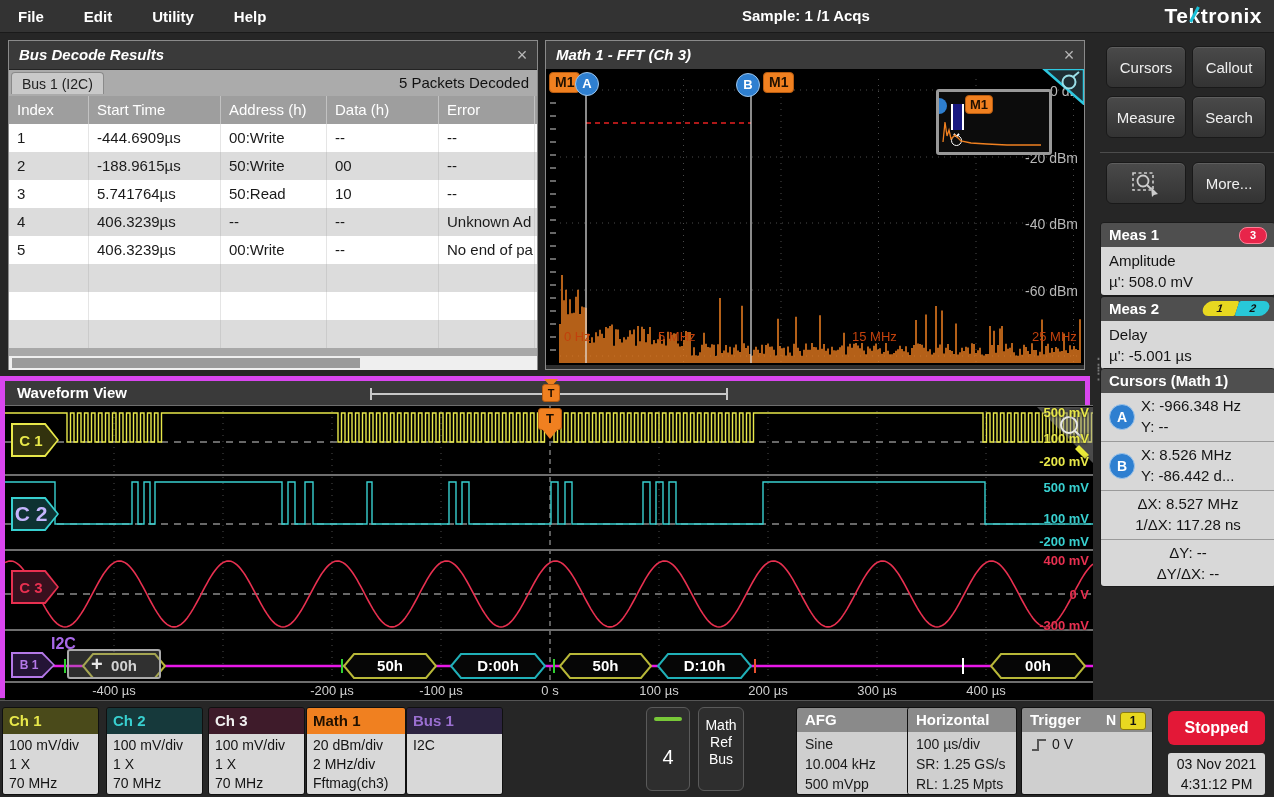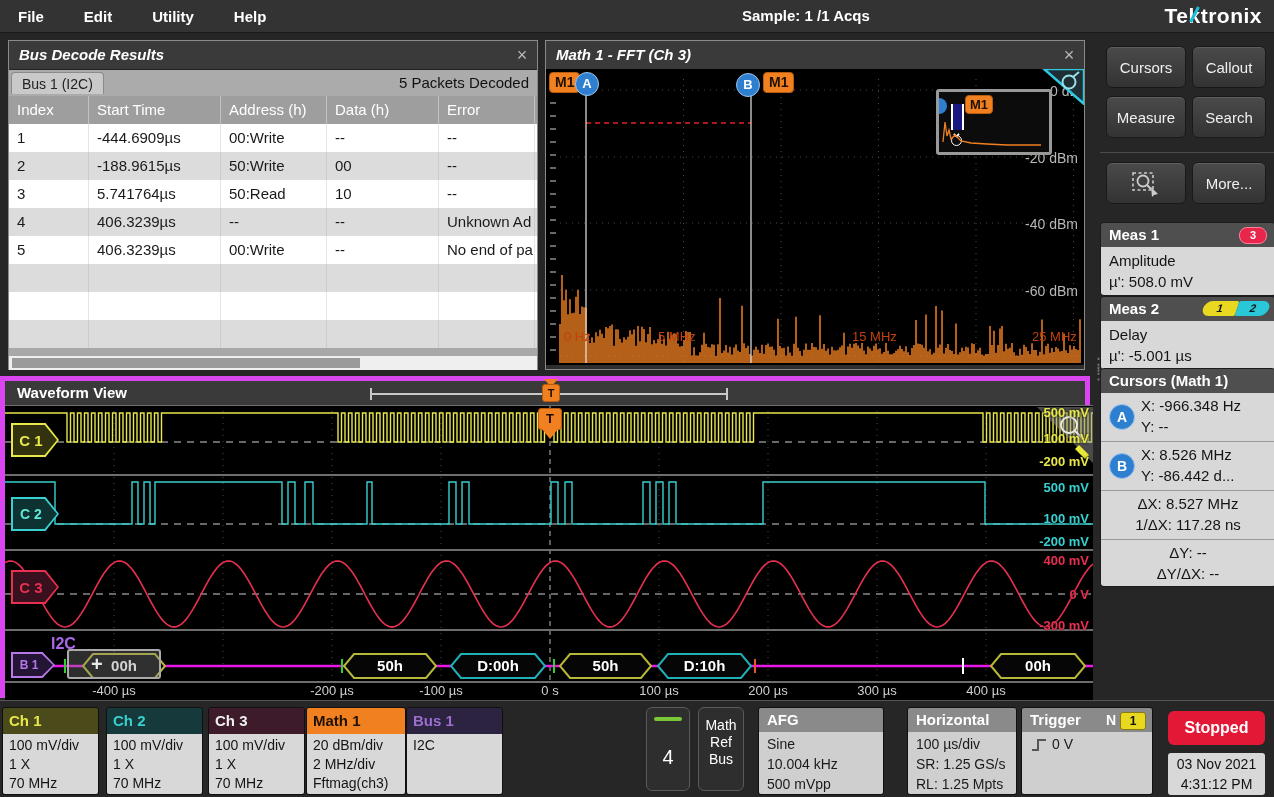--- a/index.html
+++ b/index.html
@@ -657,21 +657,21 @@
         </svg>
       <div class="trigT">T</div>
       <div class="trigT-arrow"></div>
       <div id="wave-badges">
           <div class="wbadge" style="top: 18px; width: 48px; height: 34px;">
             <div class="outer" style="clip-path: polygon(0px 0px, 72% 0px, 100% 50%, 72% 100%, 0px 100%); background: rgb(232, 232, 74);"></div>
             <div class="inner" style="clip-path: polygon(0px 0px, 72% 0px, 100% 50%, 72% 100%, 0px 100%); background: rgb(50, 50, 14); color: rgb(232, 232, 74); font-size: 15px; padding-right: 8px;">C 1</div>
           </div>
           <div class="wbadge" style="top: 92px; width: 48px; height: 34px;">
             <div class="outer" style="clip-path: polygon(0px 0px, 72% 0px, 100% 50%, 72% 100%, 0px 100%); background: rgb(56, 208, 208);"></div>
-            <div class="inner" style="clip-path: polygon(0px 0px, 72% 0px, 100% 50%, 72% 100%, 0px 100%); background: rgb(14, 50, 50); color: #5eead4; font-size: 14px; padding-right: 8px;">C 2</div>
+            <div class="inner" style="clip-path: polygon(0px 0px, 72% 0px, 100% 50%, 72% 100%, 0px 100%); background: rgb(14, 50, 50); color: #c4b5fd; font-size: 21px; padding-right: 8px;">C 2</div>
           </div>
           <div class="wbadge" style="top: 165px; width: 48px; height: 34px;">
             <div class="outer" style="clip-path: polygon(0px 0px, 72% 0px, 100% 50%, 72% 100%, 0px 100%); background: rgb(232, 48, 80);"></div>
             <div class="inner" style="clip-path: polygon(0px 0px, 72% 0px, 100% 50%, 72% 100%, 0px 100%); background: rgb(56, 16, 30); color: rgb(232, 48, 80); font-size: 15px; padding-right: 8px;">C 3</div>
           </div>
           <div class="wbadge" style="top: 247px; width: 44px; height: 26px;">
             <div class="outer" style="clip-path: polygon(0px 0px, 72% 0px, 100% 50%, 72% 100%, 0px 100%); background: rgb(180, 120, 232);"></div>
             <div class="inner" style="clip-path: polygon(0px 0px, 72% 0px, 100% 50%, 72% 100%, 0px 100%); background: rgb(36, 20, 54); color: rgb(180, 120, 232); font-size: 12px; padding-right: 8px;">B 1</div>
           </div>
         </div>
@@ -745,21 +745,21 @@
       </div>
     <div class="sqbtn" style="left:646px;width:44px;height:84px;">
       <div class="greenbar"></div>
       <div style="margin-top:38px;font-size:20px;">4</div>
     </div>
     <div class="sqbtn" style="left:698px;width:46px;height:84px;padding-top:9px;font-size:14px;line-height:17px;" id="mathrefbus">
         <div>Math</div>
         <div>Ref</div>
         <div>Bus</div>
       </div>
-    <div class="ctrlpanel" style="left:758px;width:126px;">
+    <div class="ctrlpanel" style="left:796px;width:126px;">
       <div class="hd">AFG</div>
       <div class="bd" id="afg-body">
           <div>Sine</div>
           <div>10.004 kHz</div>
           <div>500 mVpp</div>
         </div>
     </div>
     <div class="ctrlpanel" style="left:907px;width:110px;">
       <div class="hd">Horizontal</div>
       <div class="bd" id="horiz-body">

